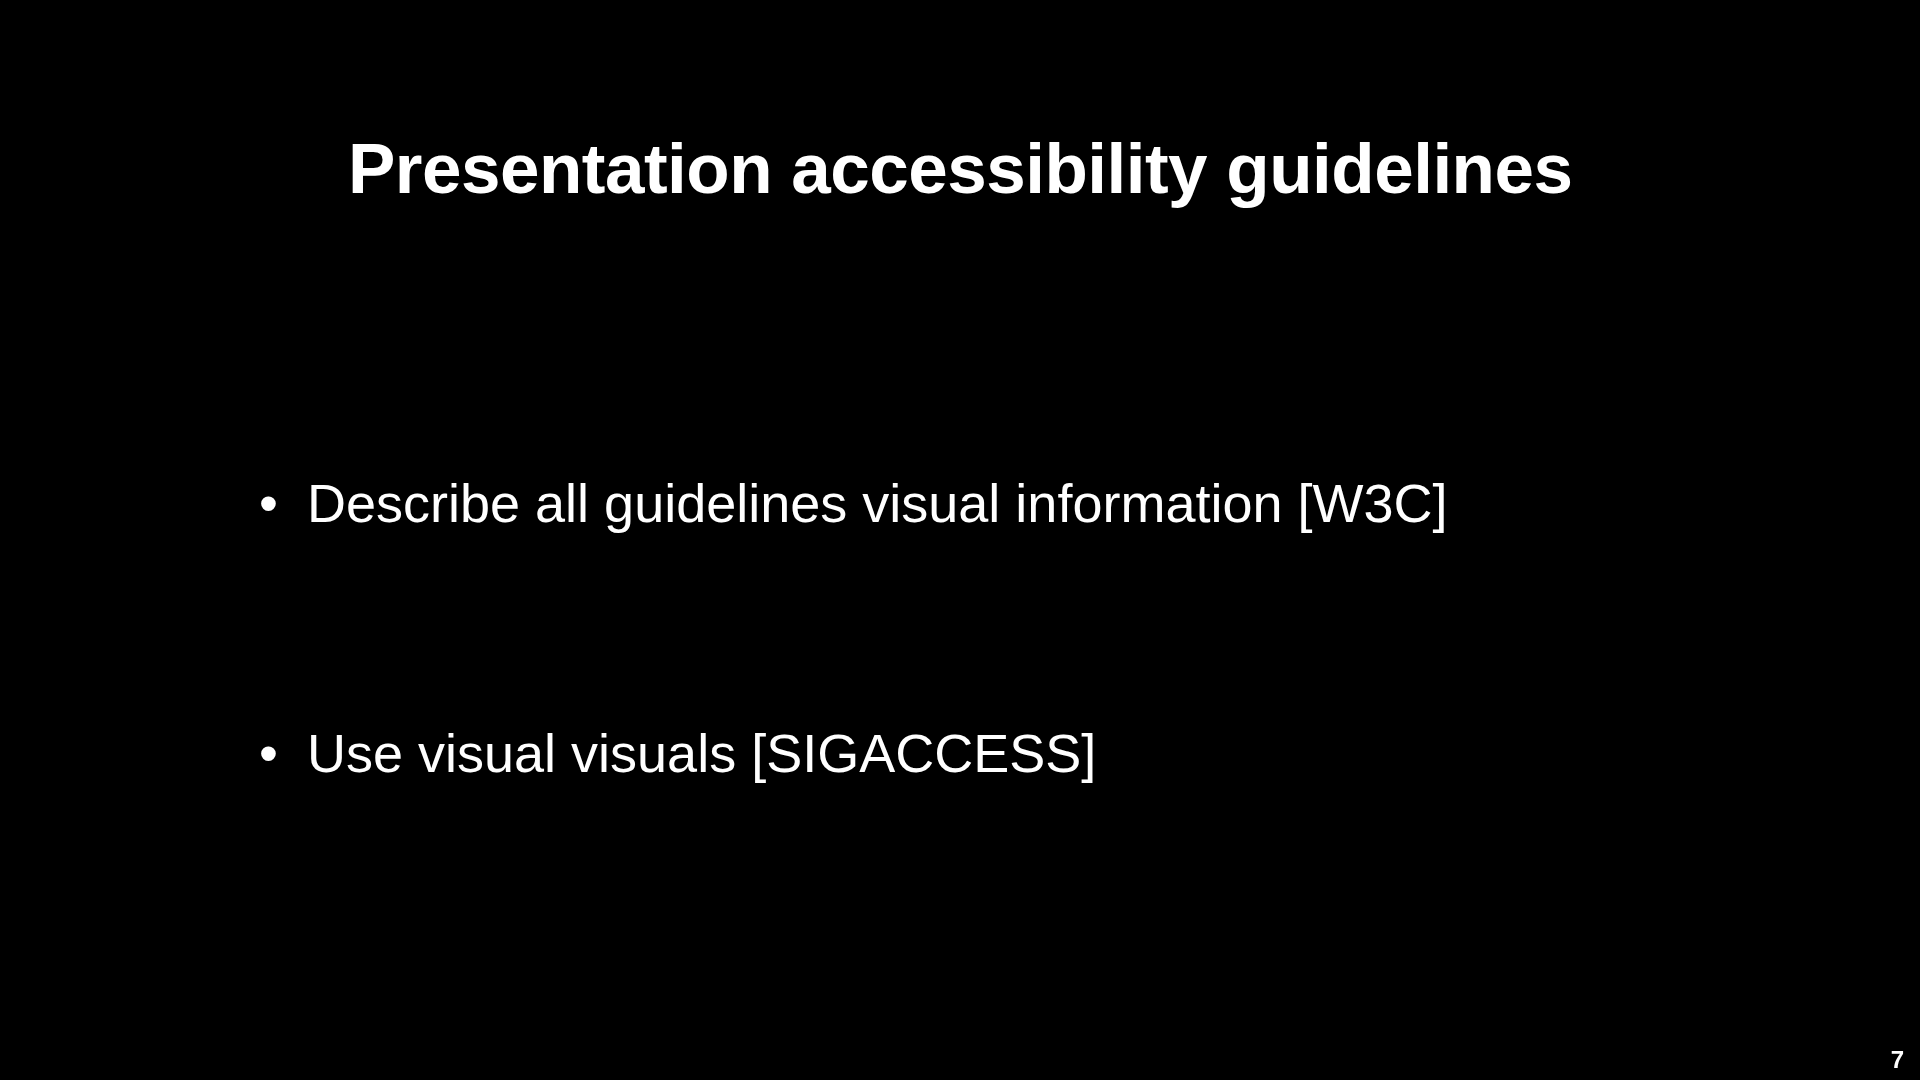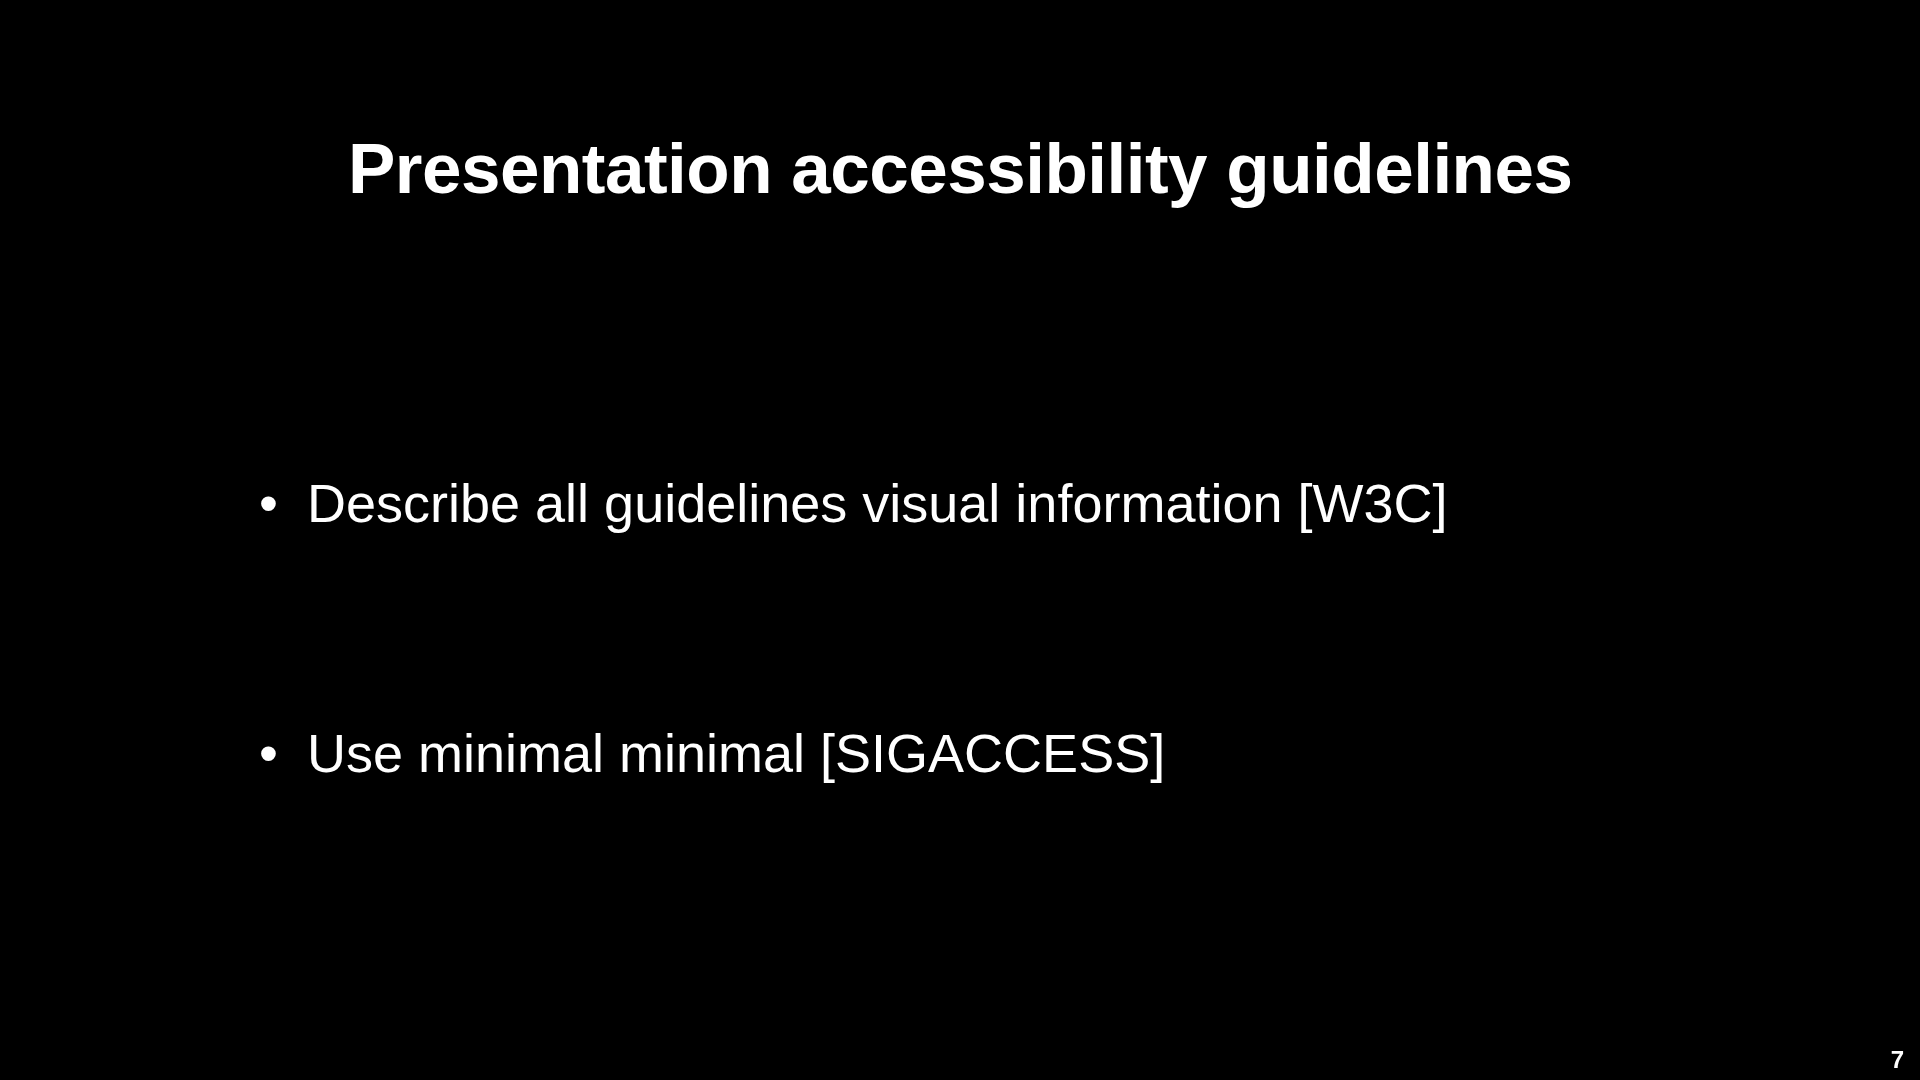--- a/index.html
+++ b/index.html
@@ -53,16 +53,16 @@
       color: #ffffff;
     }
   </style>
 </head>
 <body>
 
 <h1 class="slide-title">Presentation accessibility guidelines</h1>
 
 <ul class="bullet-list">
   <li class="bullet-item">Describe all guidelines visual information [W3C]</li>
-  <li class="bullet-item">Use minimal minimal [SIGACCESS]</li>
+  <li class="bullet-item">Use visual visuals [SIGACCESS]</li>
 </ul>
 
 <div class="page-number">7</div>
 
 </body></html>

